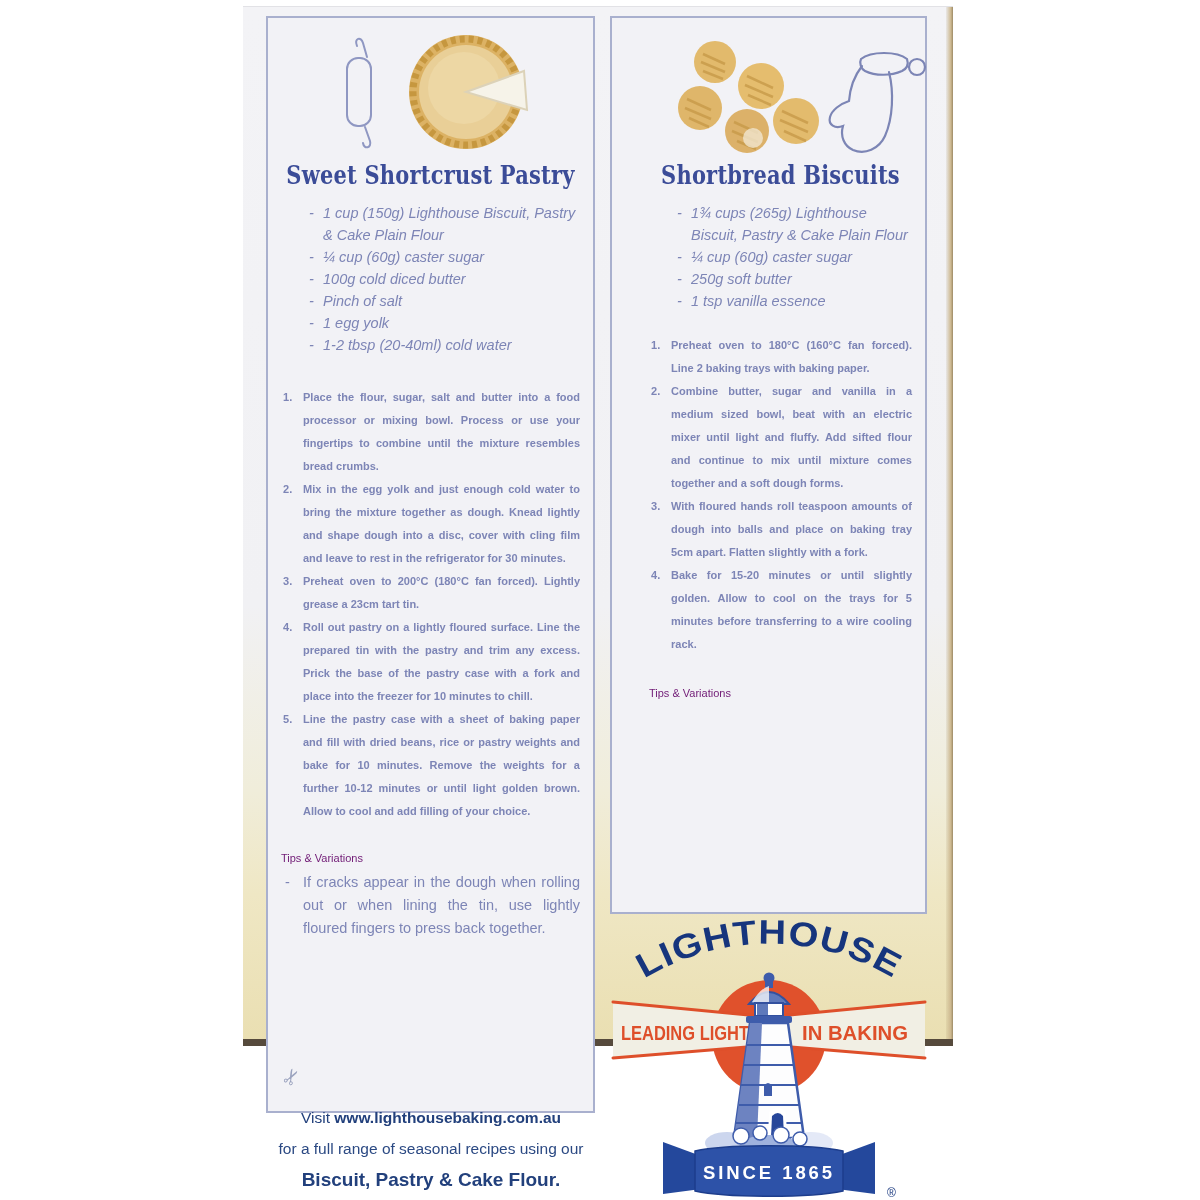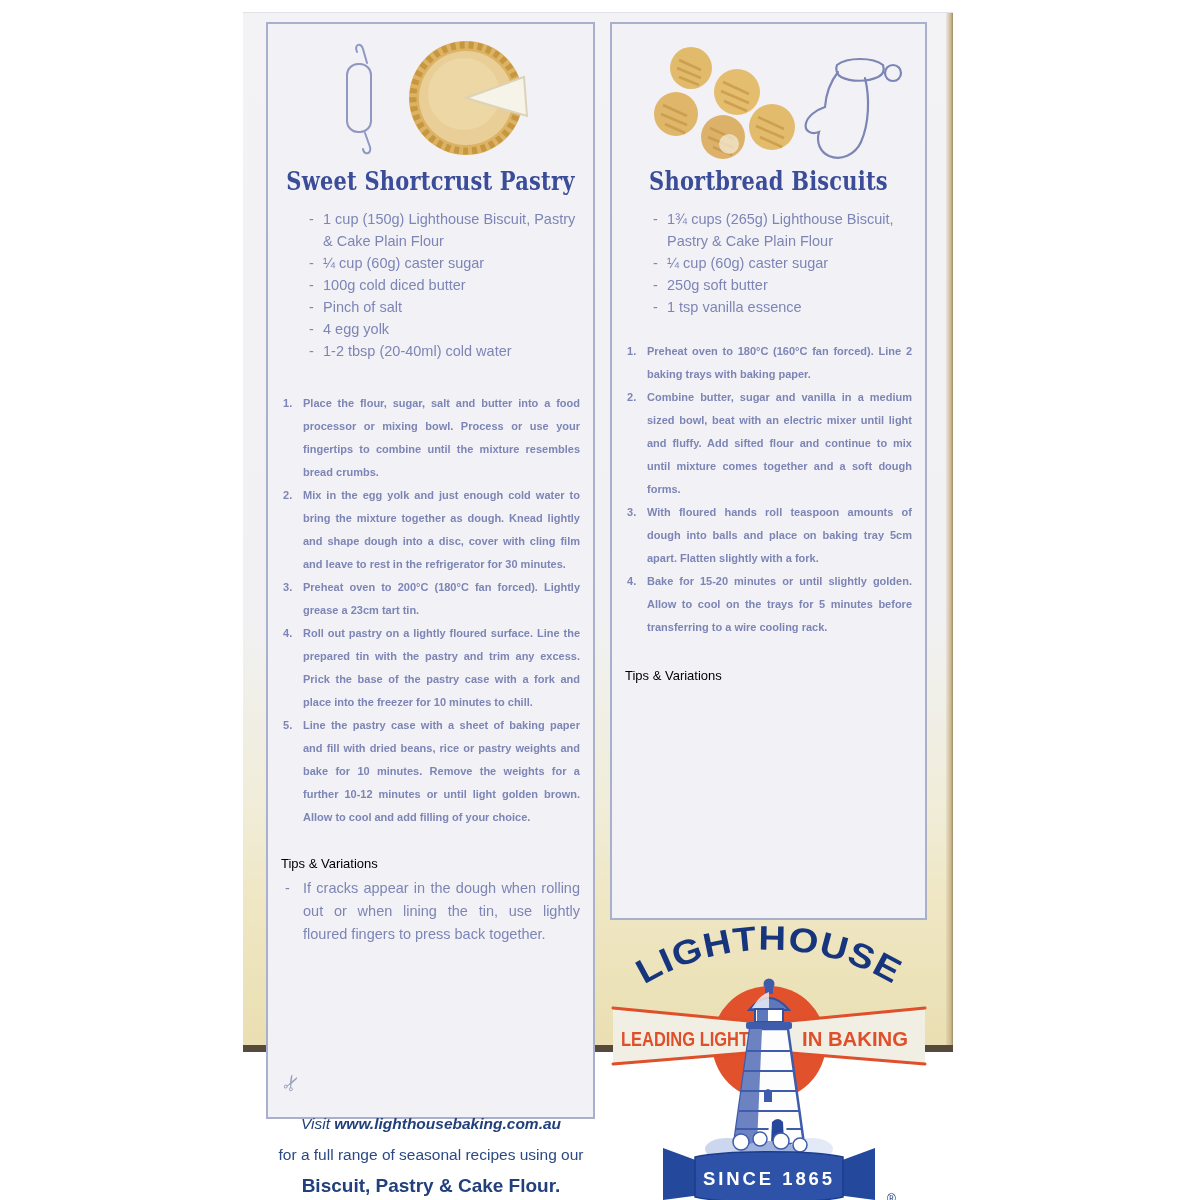--- a/index.html
+++ b/index.html
@@ -2,73 +2,73 @@
 <html><head>
 <meta charset="utf-8">
 <style>
   html,body{margin:0;padding:0;}
   body{
     width:1200px;height:1200px;position:relative;overflow:hidden;
     background:#ffffff;
     font-family:"Liberation Sans",sans-serif;
   }
   .box{
-    position:absolute;left:243px;top:12px;width:710px;height:1040px;
+    position:absolute;left:243px;top:6px;width:710px;height:1040px;
     background:linear-gradient(180deg,#f3f3f6 0%,#f1f1f4 58%,#f0edda 76%,#efe7c4 86%,#eadfb2 100%);
     border-top:1px solid #e2e2e6;
     border-bottom:7px solid #564a3c;
     box-sizing:border-box;
   }
   .box-edge{
     position:absolute;right:0;top:0;bottom:0;width:7px;
     background:linear-gradient(90deg,rgba(120,100,60,.08),#cdb88f 70%,#9c8a66);
   }
   .panel{
     position:absolute;border:2px solid #a9b0ce;background:#f2f2f6;box-sizing:border-box;
   }
   .panel-left{left:23px;top:9px;width:329px;height:1097px;}
-  .panel-right{left:367px;top:9px;width:317px;height:898px;}
+  .panel-right{left:367px;top:9px;width:317px;height:898px;padding-left:24px;}
   .panel-inner{padding:4px 13px 0 13px;}
   .art{height:132px;position:relative;margin-top:4px;}
   .art svg{position:absolute;left:0;top:0;}
   h2.title{
     margin:2px 0 0 0;text-align:center;
     font-family:"DejaVu Serif",serif;font-weight:700;font-size:21px;line-height:30px;
     color:#3b4c98;letter-spacing:.2px;
     transform:scaleY(1.28);transform-origin:50% 50%;
   }
   ul.ing{
     list-style:none;margin:12px 0 0 0;padding:0 0 0 26px;
     color:#7d85b6;font-size:14.5px;line-height:22px;letter-spacing:0;
   }
-  ul.ing li{position:relative;padding-left:16px;}
+  ul.ing li{position:relative;padding-left:16px;font-style:italic;}
   ul.ing li::before{content:"-";position:absolute;left:2px;}
   ol.steps{
     list-style:none;margin:30px 0 0 0;padding:0;counter-reset:step;
     color:#7d85b6;font-size:11px;line-height:23px;font-weight:bold;
   }
   ol.steps li{counter-increment:step;position:relative;padding-left:22px;text-align:justify;}
   ol.steps li::before{content:counter(step) ".";position:absolute;left:2px;}
-  .tips-h{margin:24px 0 0 0;color:#000000;font-size:13px;line-height:22px;}
+  .tips-h{margin:24px 0 0 0;color:#701a75;font-size:11px;line-height:22px;}
   ul.tips{
     list-style:none;margin:2px 0 0 0;padding:0;
     color:#7d85b6;font-size:14.5px;line-height:23px;
   }
   ul.tips li{position:relative;padding-left:22px;text-align:justify;}
   ul.tips li::before{content:"-";position:absolute;left:4px;}
   .panel-right ol.steps{margin-top:22px;}
   .panel-right .tips-h{margin-top:26px;}
   .scissors{
     position:absolute;left:40px;top:1058px;font-size:21px;color:#9aa2be;
     transform:rotate(-62deg);
   }
   .visit{
     position:absolute;left:14px;top:1101px;width:348px;text-align:center;color:#22407c;
   }
-  .visit .l1{font-size:15.5px;line-height:20px;font-style:italic;}
+  .visit .l1{font-size:15.5px;line-height:20px;}
   .visit .url{font-weight:700;}
   .visit .l2{font-size:15.5px;line-height:20px;margin-top:11px;color:#2b4983;}
   .visit .l3{font-size:19px;font-weight:700;line-height:20px;margin-top:11px;}
   .logo{position:absolute;left:366px;top:903px;width:320px;height:290px;}
 </style>
 </head>
 <body>
 
 <div class="box">
 
@@ -91,21 +91,21 @@
             <polygon points="185,66 243,45 246,84" fill="#f6f3e9" stroke="#dcd2b8" stroke-width="2"></polygon>
           </g>
         </svg>
       </div>
       <h2 class="title">Sweet Shortcrust Pastry</h2>
       <ul class="ing">
         <li>1 cup (150g) Lighthouse Biscuit, Pastry &amp; Cake Plain Flour</li>
         <li>¼ cup (60g) caster sugar</li>
         <li>100g cold diced butter</li>
         <li>Pinch of salt</li>
-        <li>4 egg yolk</li>
+        <li>1 egg yolk</li>
         <li>1-2 tbsp (20-40ml) cold water</li>
       </ul>
       <ol class="steps">
         <li>Place the flour, sugar, salt and butter into a food processor or mixing bowl. Process or use your fingertips to combine until the mixture resembles bread crumbs.</li>
         <li>Mix in the egg yolk and just enough cold water to bring the mixture together as dough. Knead lightly and shape dough into a disc, cover with cling film and leave to rest in the refrigerator for 30 minutes.</li>
         <li>Preheat oven to 200°C (180°C fan forced). Lightly grease a 23cm tart tin.</li>
         <li>Roll out pastry on a lightly floured surface. Line the prepared tin with the pastry and trim any excess. Prick the base of the pastry case with a fork and place into the freezer for 10 minutes to chill.</li>
         <li>Line the pastry case with a sheet of baking paper and fill with dried beans, rice or pastry weights and bake for 10 minutes. Remove the weights for a further 10-12 minutes or until light golden brown. Allow to cool and add filling of your choice.</li>
       </ol>
       <div class="tips-h">Tips &amp; Variations</div>

